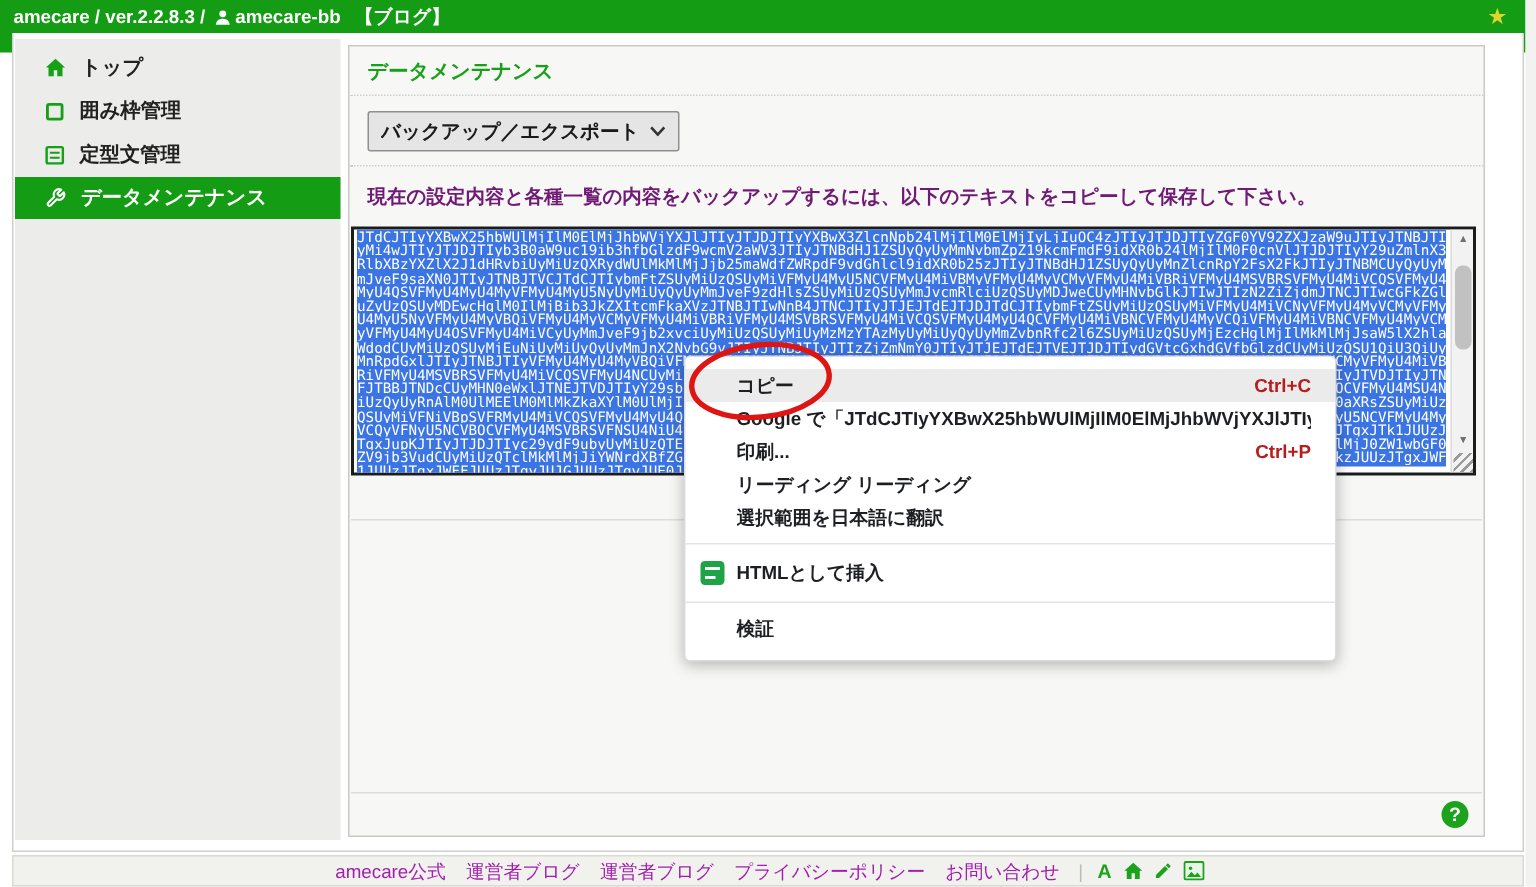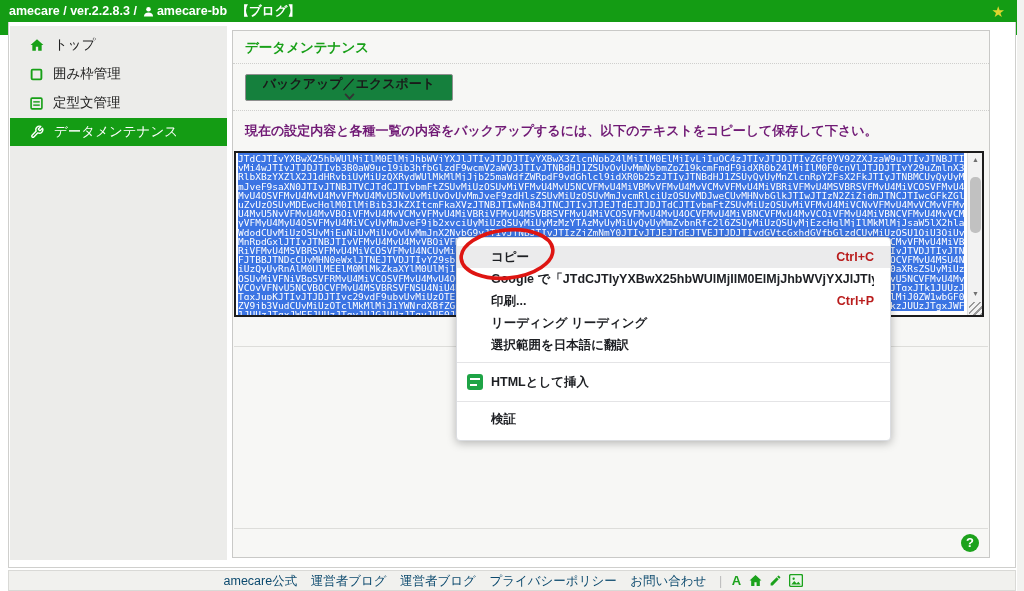--- a/index.html
+++ b/index.html
@@ -15,35 +15,35 @@
   .right-strip { position:absolute; right:0; top:0; width:7px; height:591px; background:#f2f2f0; }
 
   
   .frame { position:absolute; left:8px; top:22px; width:1008px; height:546px;
     background:#ffffff; border:1px solid #cfcfcd; border-top:none; }
 
   
   .sidebar { position:absolute; left:10px; top:26px; width:217px; height:534px;
     background:#ececea; padding-top:5px; }
   .side-item { height:28px; display:flex; align-items:center; gap:10px;
-    padding-left:20px; font-size:13.5px; font-weight:400; color:#222;
+    padding-left:20px; font-size:13.5px; font-weight:700; color:#222;
     cursor:pointer; margin-bottom:1px; }
   .side-item svg { flex:0 0 auto; }
   .side-item.selected { background:#149c14; color:#fff; }
 
   
   .panel { position:absolute; left:232px; top:30px; width:758px; height:528px;
     background:#f7f7f5; border:1px solid #c9c9c7; }
   .panel-title { height:33px; line-height:33px; padding-left:12px;
     color:#18a018; font-size:13.5px; font-weight:bold;
     border-bottom:1px dotted #cfcfcd; }
   .control-row { height:47px; padding:10px 12px; border-bottom:1px dotted #cfcfcd; }
-  .select { width:208px; height:27px; background:#15803d; border:1px solid #8f8f8f;
+  .select { width:208px; height:27px; background:#e5e5e5; border:1px solid #8f8f8f;
     border-radius:2px; font-size:13px; font-weight:600; color:#1a1a1a;
-    display:flex; align-items:center; padding:0 8px; cursor:pointer;flex-direction:column; }
+    display:flex; align-items:center; padding:0 8px; cursor:pointer; }
   .select .sel-label { flex:1; white-space:nowrap; overflow:hidden; }
   .instruction { padding:11px 12px 7px 12px; font-size:13px; font-weight:600; color:#701a75; }
 
   
   .ta { position:absolute; left:1px; top:120px; width:750px; height:166px;
     background:#fff; border:2px solid #1c1c1c; overflow:hidden; }
   .ta-text { position:absolute; left:0; top:0; right:15px; bottom:0; padding:1px 1px 0 2px;
     font-family:"DejaVu Sans Mono","Liberation Mono",monospace;
     font-size:9.5px; line-height:9.2px; word-break:break-all; overflow:hidden; }
   .ta-text span { background:#3b74e3; color:#fff; }
@@ -83,21 +83,21 @@
   .html-ico:after { content:""; position:absolute; left:3px; right:6px; bottom:4px;
     height:2px; background:#fff; }
 
   
   .annot { position:absolute; left:450px; top:222px; z-index:30; pointer-events:none; }
 
   
   .footer { position:absolute; left:8px; top:570px; width:1008px; height:21px;
     background:#f1f1ee; border:1px solid #d9d9d6; text-align:center;
     font-size:12.5px; color:#555; line-height:19px; white-space:nowrap; }
-  .footer a { color:#0c4a6e; text-decoration:none; margin:0 5px; cursor:pointer; }
+  .footer a { color:#a21caf; text-decoration:none; margin:0 5px; cursor:pointer; }
   .footer .pipe { color:#bbb; margin:0 4px; }
   .f-ico { display:inline-block; vertical-align:-2px; margin:0 2px; cursor:pointer; }
   .f-a { color:#1ca21c; font-weight:bold; font-size:13px; vertical-align:0; }
 </style>
 </head>
 <body>
 
 <div class="header">
   <span>amecare / ver.2.2.8.3 /</span><span class="user-ico"><svg width="11" height="11" viewBox="0 0 24 24">
         <circle cx="12" cy="7" r="5" fill="#fff"></circle>

